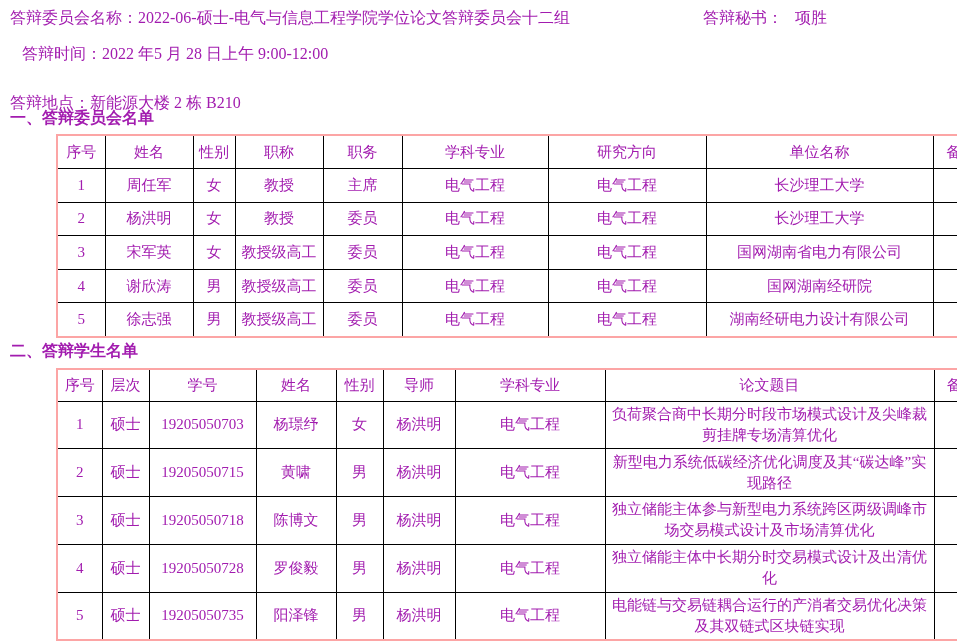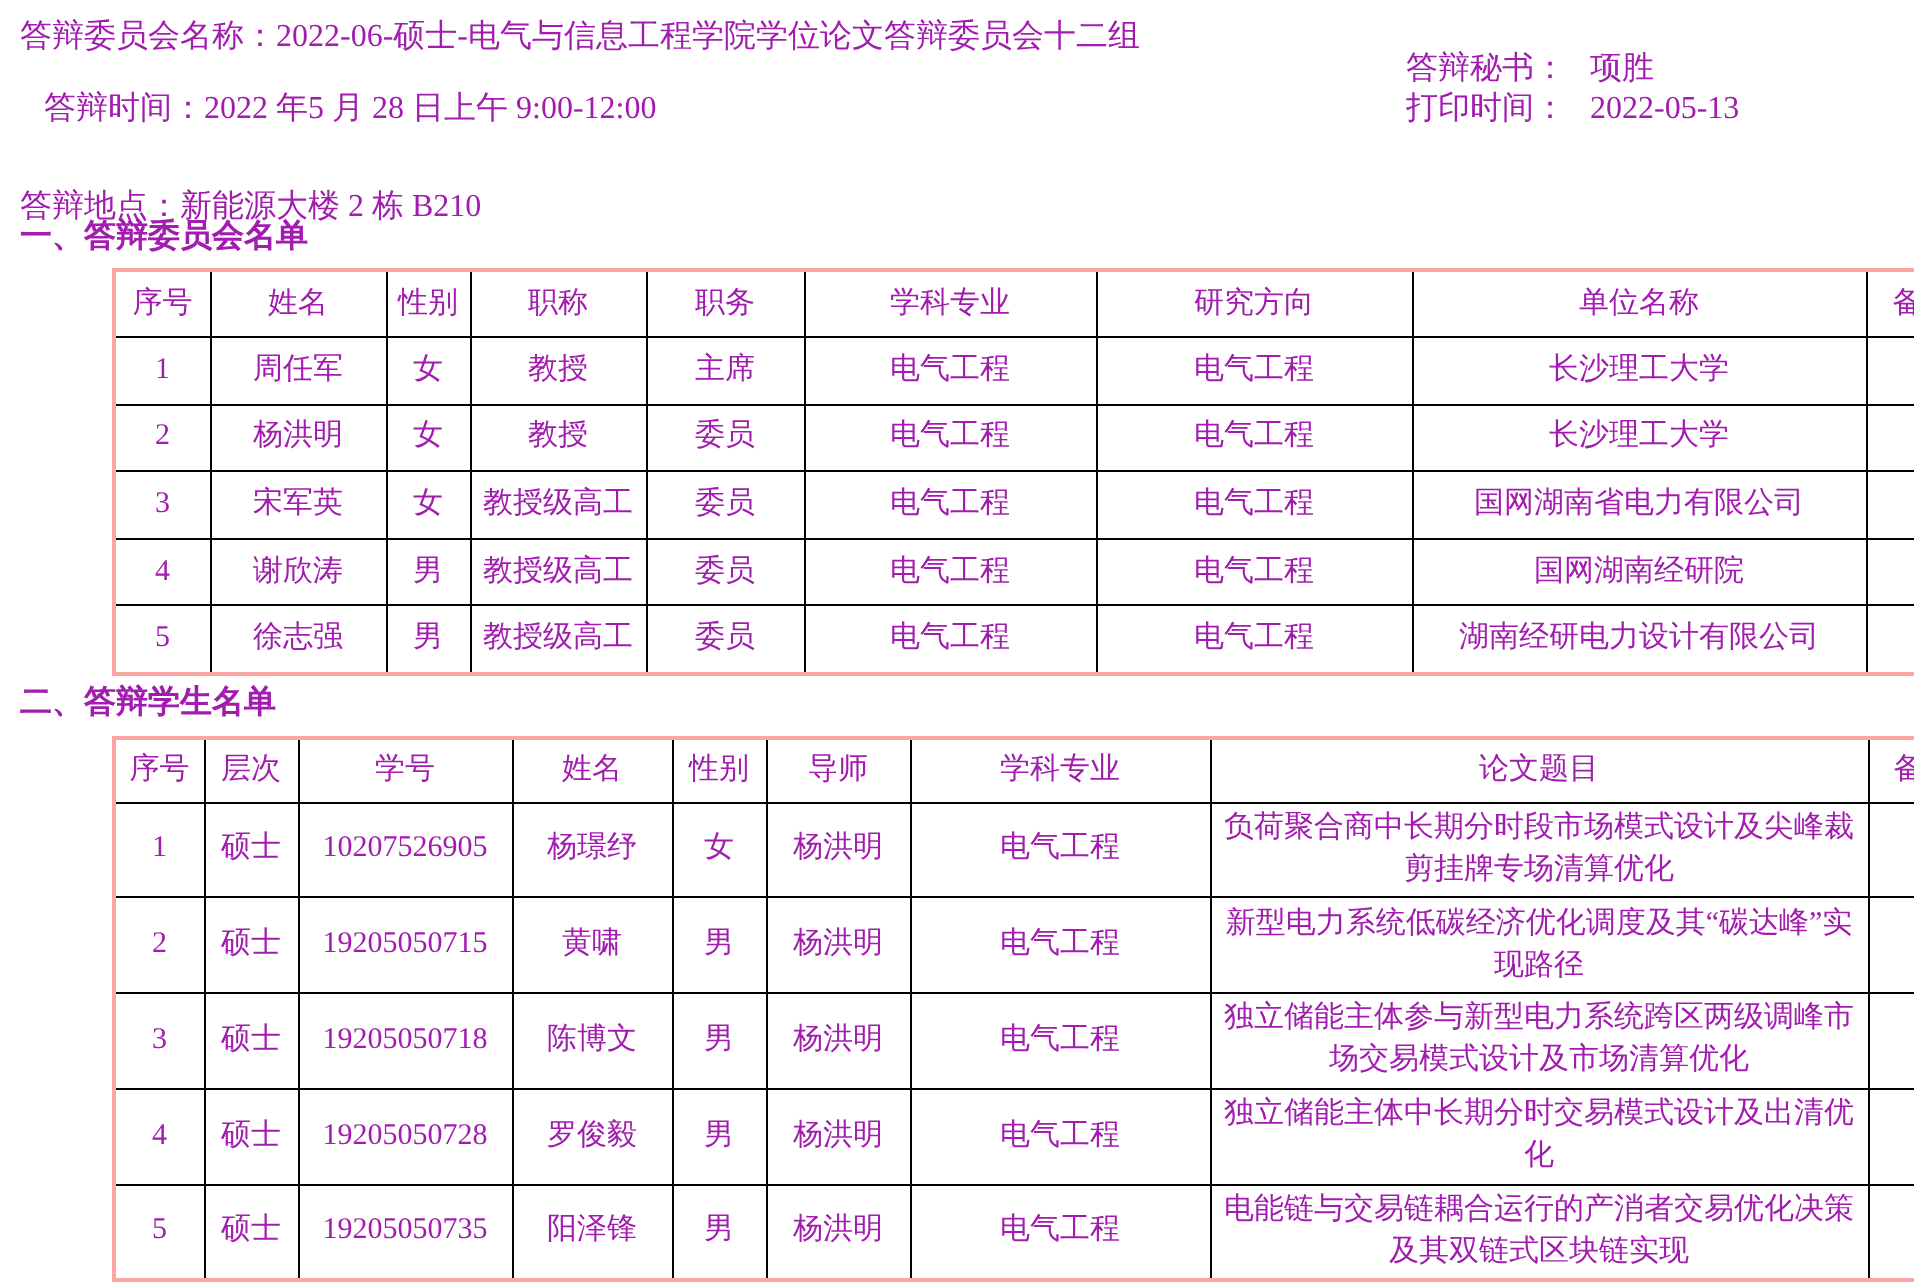--- a/index.html
+++ b/index.html
@@ -8,21 +8,21 @@
     width: 957px;
     height: 643px;
     background: #ffffff;
     color: #a21caf;
     font-family: "Liberation Serif", "DejaVu Serif", serif;
     font-size: 16px;
     overflow: hidden;
   }
   .abs { position: absolute; white-space: nowrap; }
   .line-committee { top: 8px;  left: 10px; }
-  .line-secretary { top: 8px;  left: 703px; margin-top: 16px; }
+  .line-secretary { top: 8px;  left: 703px; }
   .line-time      { top: 44px; left: 22px; }
   .line-print     { top: 44px; left: 703px; }
   .line-location  { top: 93px; left: 10px; }
   .gap { display:inline-block; margin-left: 12px; }
   .sec-title { font-weight: bold; font-size: 16px; }
   .sec1-title { top: 108px; left: 10px; }
   .sec2-title { top: 341px; left: 10px; }
   table {
     position: absolute;
     left: 12px;
@@ -60,23 +60,20 @@
   </div>
 
   <div class="abs line-secretary">
     <span>答辩秘书：</span><span class="gap">项胜</span>
   </div>
 
   <div class="abs line-time">
     <span>答辩时间：</span><span>2022 年5 月 28 日上午 9:00-12:00</span>
   </div>
 
-  <div class="abs line-print">
-    <span>打印时间：</span><span class="gap">2022-05-13</span>
-  </div>
 
   <div class="abs line-location">
     <span>答辩地点：</span><span>新能源大楼 2 栋 B210</span>
   </div>
 
   <div class="abs sec-title sec1-title">一、答辩委员会名单</div>
 
   <table class="t1">
     <colgroup>
       <col style="width:48px">
@@ -185,21 +182,21 @@
           <th>导师</th>
           <th>学科专业</th>
           <th>论文题目</th>
           <th>备注</th>
         </tr>
       </thead>
       <tbody>
         <tr>
           <td>1</td>
           <td>硕士</td>
-          <td>10207526905</td>
+          <td>19205050703</td>
           <td>杨璟纾</td>
           <td>女</td>
           <td>杨洪明</td>
           <td>电气工程</td>
           <td class="wrap">负荷聚合商中长期分时段市场模式设计及尖峰裁剪挂牌专场清算优化</td>
           <td></td>
         </tr>
         <tr>
           <td>2</td>
           <td>硕士</td>

